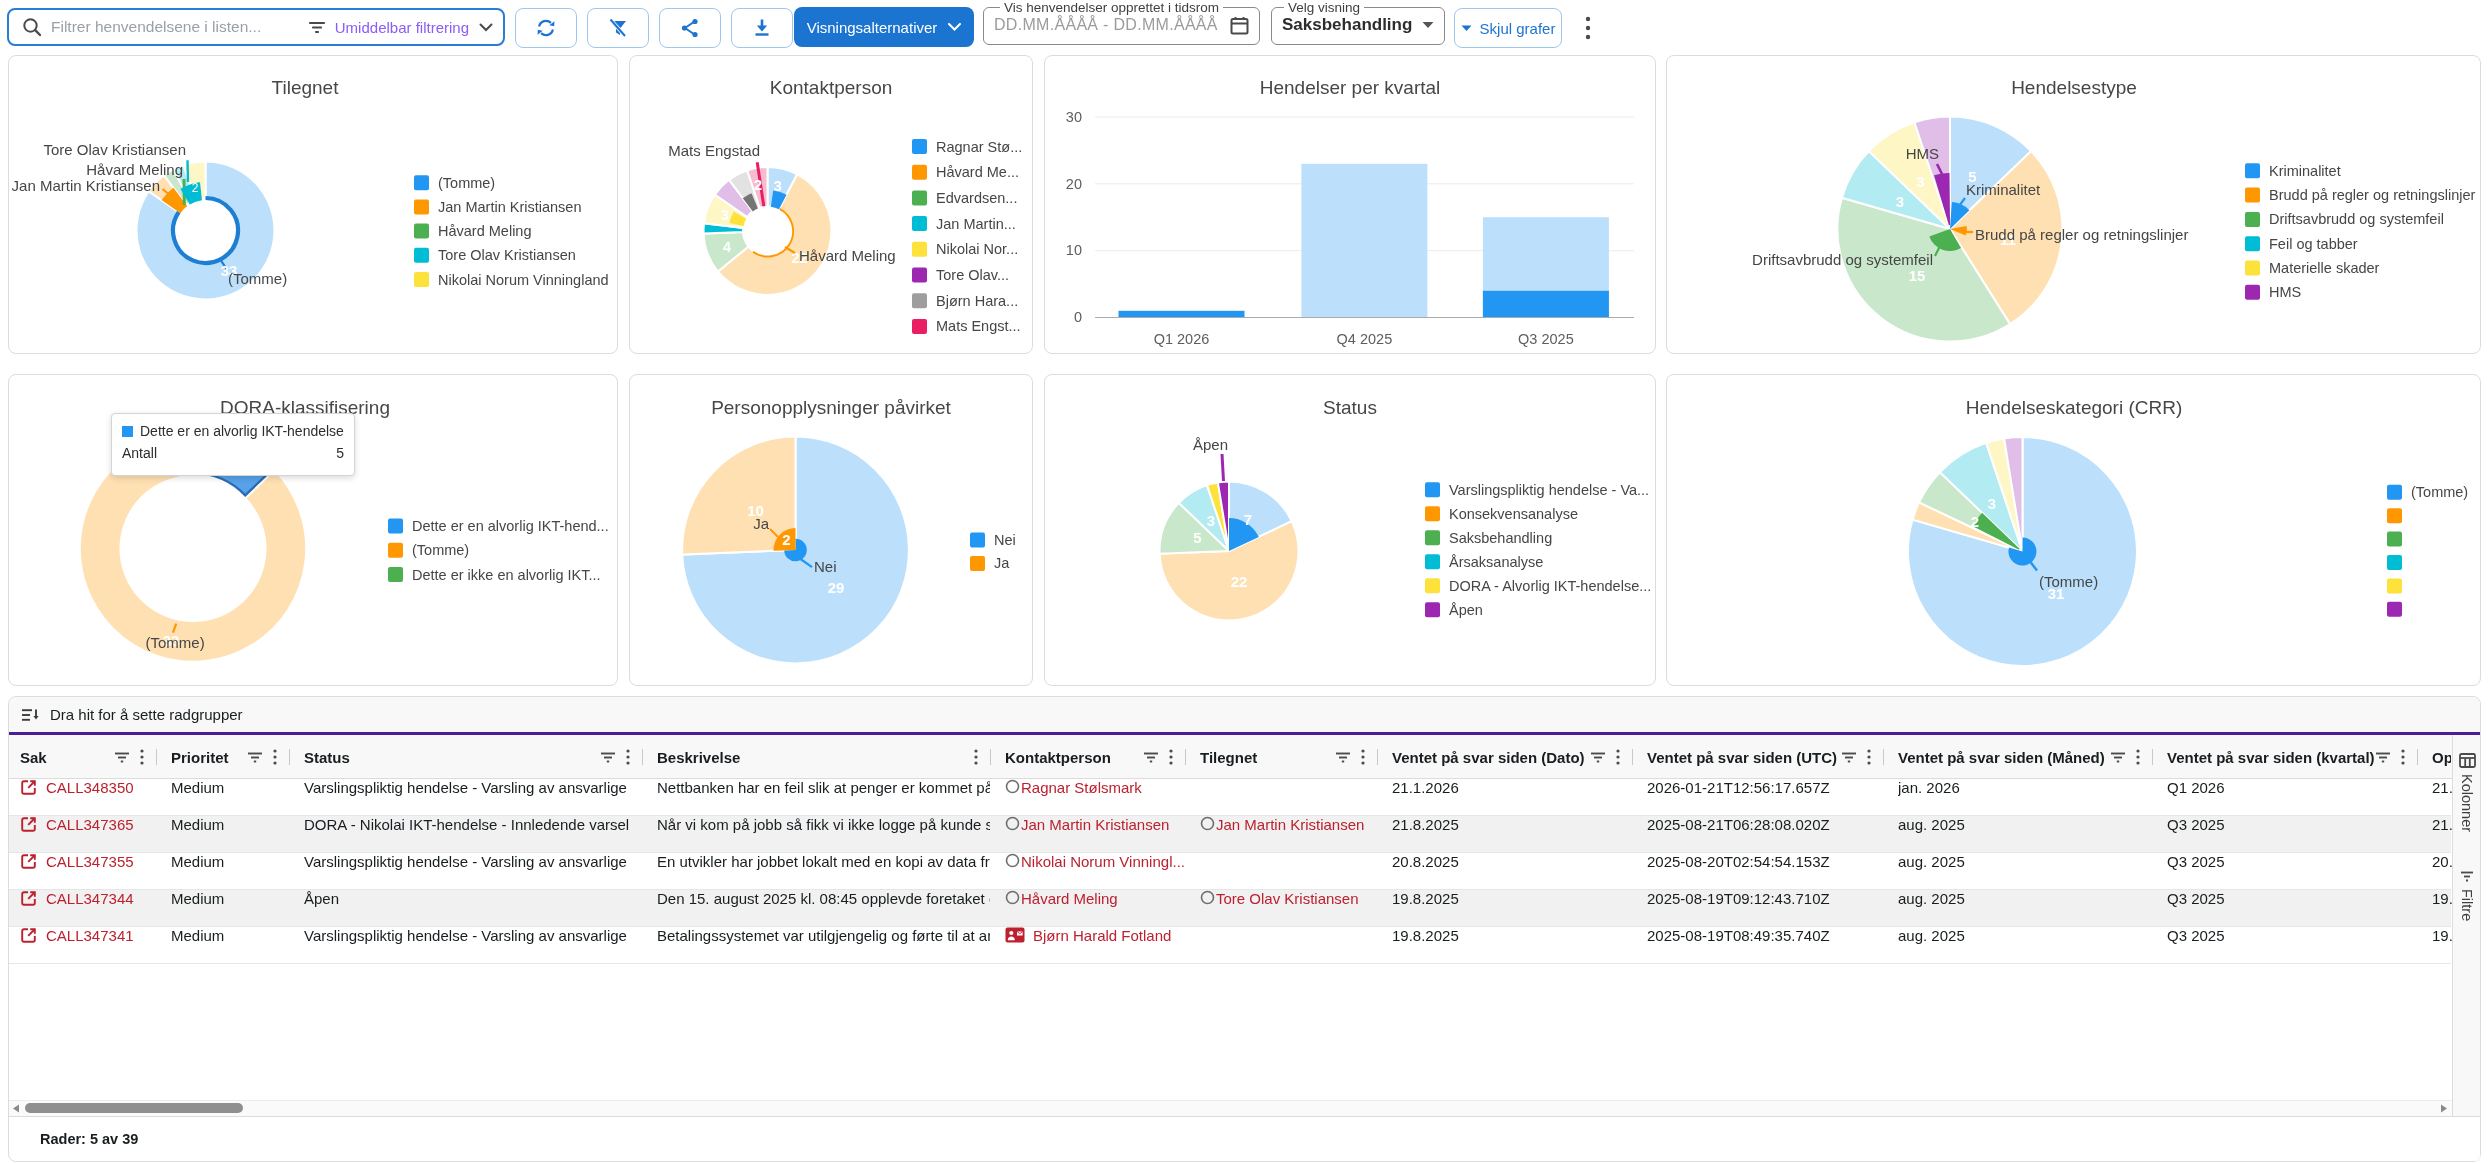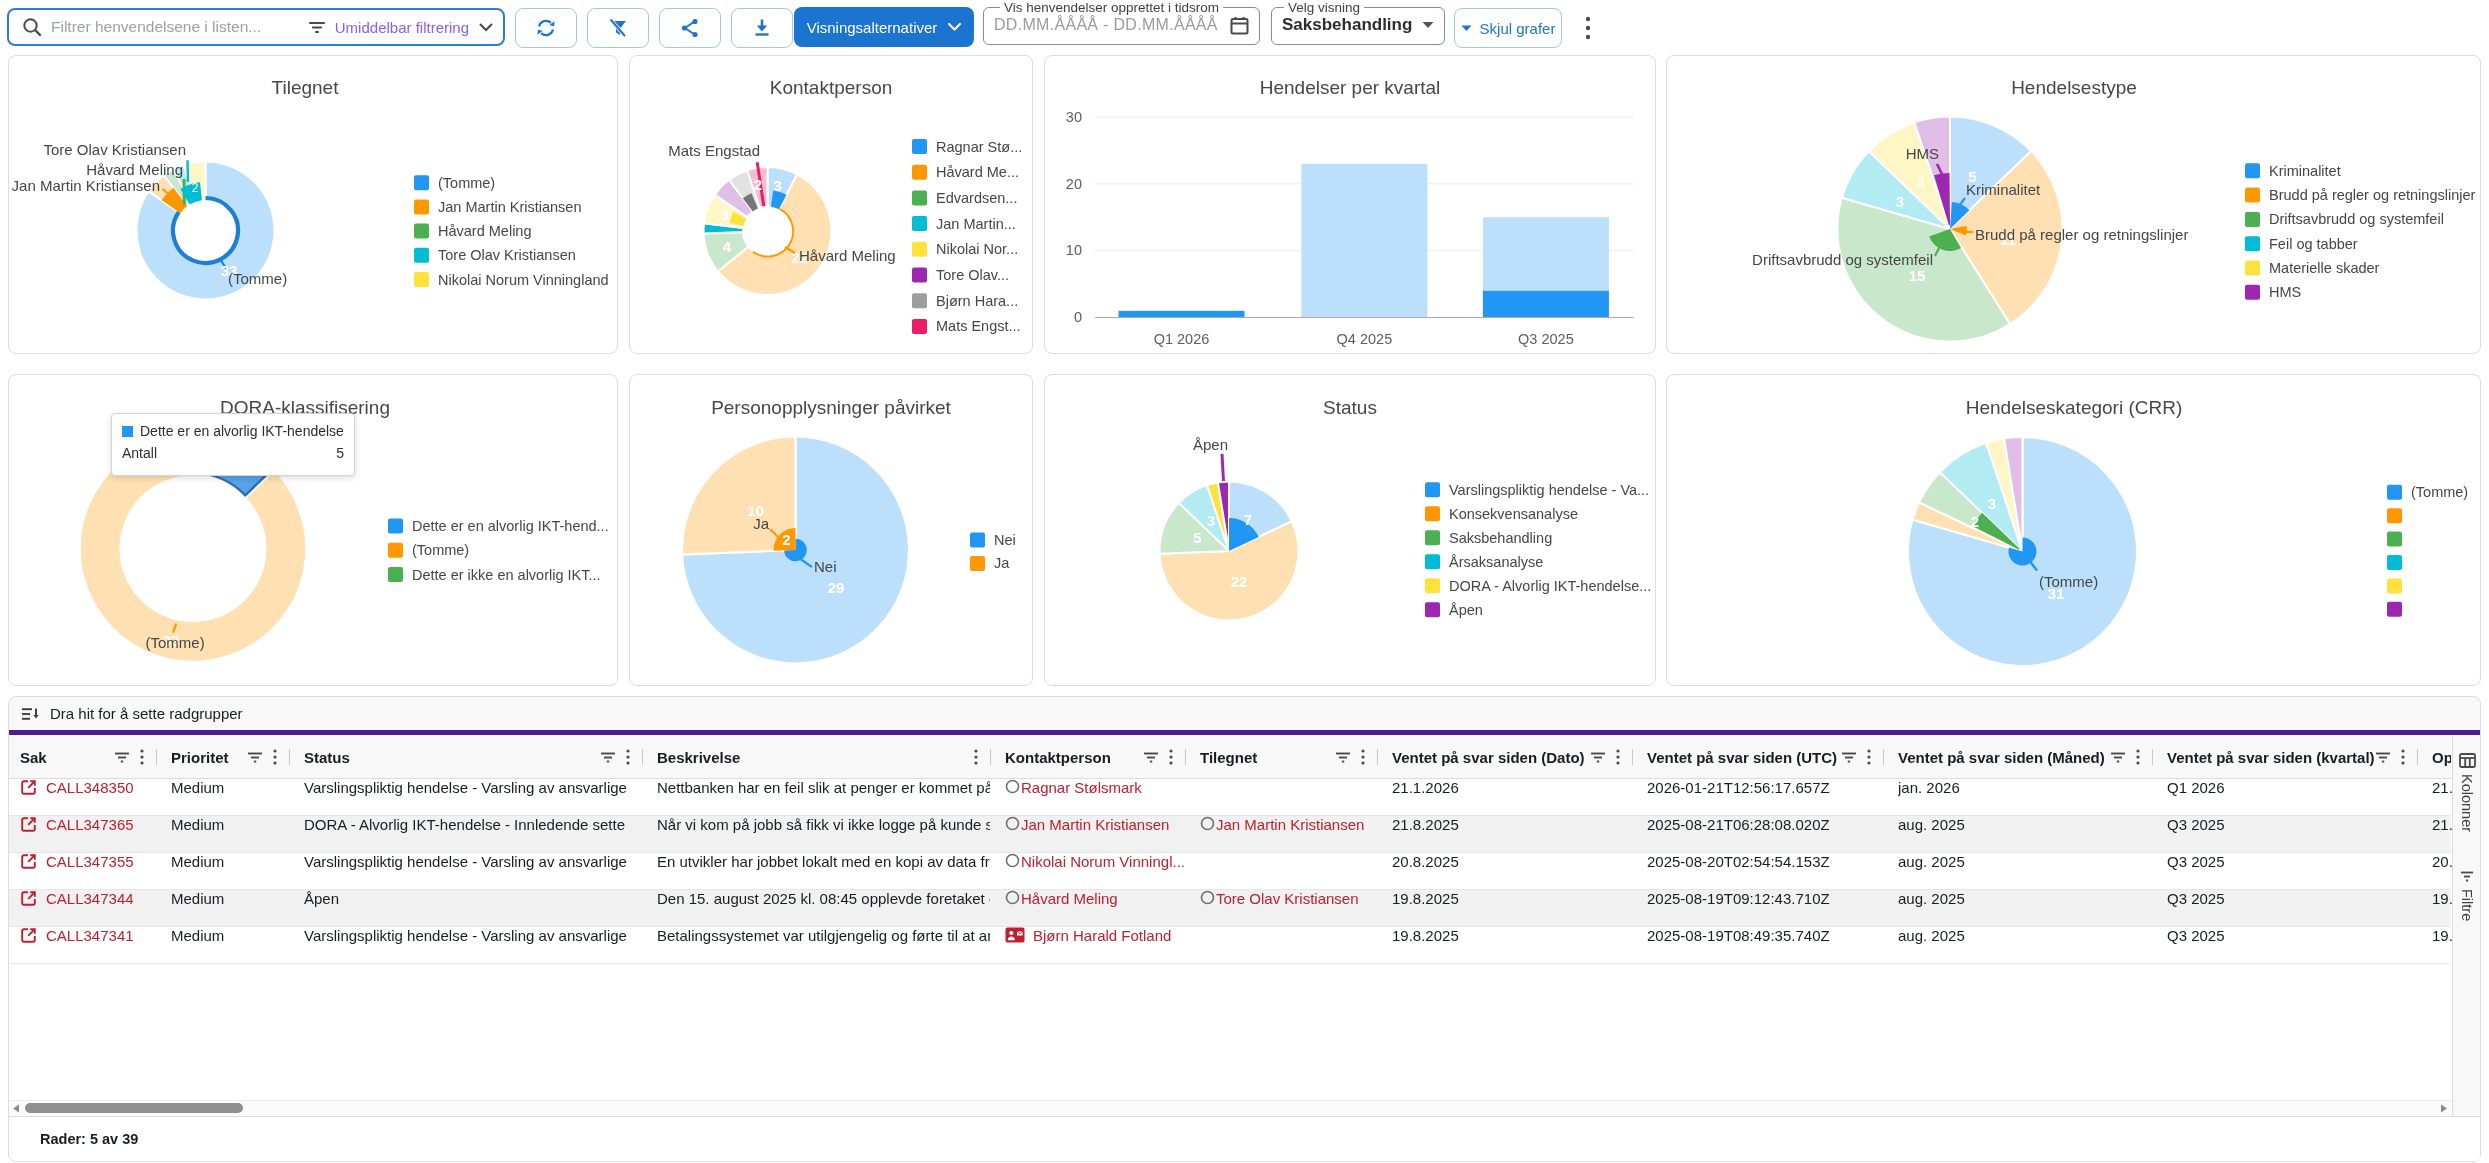--- a/index.html
+++ b/index.html
@@ -314,21 +314,21 @@
     </svg>
     <div class="abs" style="left:111px;top:413px;width:244px;height:63px;background:#fff;border:1px solid #d4d4d4;border-radius:4px;box-shadow:0 2px 6px rgba(0,0,0,0.15);font-size:14px;color:#2d2d2d;padding:9px 10px">
 <div style="display:flex;align-items:center"><span style="width:11px;height:11px;background:#2196F3;display:inline-block;margin-right:7px"></span>Dette er en alvorlig IKT-hendelse</div>
 <div style="display:flex;justify-content:space-between;margin-top:6px">
         <span>Antall</span>
         <span>5</span>
       </div>
     </div>
 <div class="abs" style="left:225px;top:464px;width:0;height:0;border-left:8px solid transparent;border-right:8px solid transparent;border-top:8px solid #fff"></div>
     <div class="card" style="left:8px;top:696px;width:2473px;height:466px;border-radius:8px"></div>
-    <div class="abs" style="left:9px;top:697px;width:2471px;height:38px;background:#f8f8f8;border-bottom:5px solid #4c1d95;border-radius:8px 8px 0 0;display:flex;align-items:center">
+    <div class="abs" style="left:9px;top:697px;width:2471px;height:38px;background:#f8f8f8;border-bottom:3px solid #4c1d95;border-radius:8px 8px 0 0;display:flex;align-items:center">
 <svg width="18" height="16" viewBox="0 0 18 16" style="margin-left:12px">
         <g stroke="#3c3c3c" stroke-width="1.9" fill="none">
           <line x1="1" y1="3.2" x2="11" y2="3.2"></line>
           <line x1="1" y1="8" x2="9" y2="8"></line>
           <line x1="1" y1="12.8" x2="9" y2="12.8"></line>
           <path d="M15 2.5 V9.5"></path>
         </g>
         <path d="M12.4 9 L15 12.6 L17.6 9 Z" fill="#3c3c3c"></path>
       </svg>
 <span style="margin-left:11px;font-size:15px;color:#181d1f">Dra hit for å sette radgrupper</span>
@@ -524,21 +524,21 @@
     <div class="abs" style="left:9px;top:816px;width:2442px;height:37px;background:#f1f1f1;border-bottom:1px solid #e6e6e6"></div>
     <div class="cell" style="left:20px;top:816px;width:136px;height:37px">
       <svg width="17" height="17" viewBox="0 0 17 17" style="flex:none">
         <path d="M8 2.2 H4 C2.9 2.2 2.2 2.9 2.2 4 V13 C2.2 14.1 2.9 14.8 4 14.8 H13 C14.1 14.8 14.8 14.1 14.8 13 V9" fill="none" stroke="#bd202e" stroke-width="1.9"></path>
         <path d="M10.2 2.2 H14.8 V6.8" fill="none" stroke="#bd202e" stroke-width="1.9"></path>
         <path d="M14.5 2.5 L8.2 8.8" stroke="#bd202e" stroke-width="1.9"></path>
       </svg>
       <span class="red" style="margin-left:9px">CALL347365</span>
     </div>
     <div class="cell" style="left:171px;top:816px;width:118px;height:37px">Medium</div>
-    <div class="cell" style="left:304px;top:816px;width:338px;height:37px">DORA - Alvorlig IKT-hendelse - Innledende sette</div>
+    <div class="cell" style="left:304px;top:816px;width:338px;height:37px">DORA - Nikolai IKT-hendelse - Innledende varsel</div>
     <div class="cell" style="left:657px;top:816px;width:333px;height:37px">Når vi kom på jobb så fikk vi ikke logge på kunde systemet vårt</div>
     <div class="cell" style="left:1005px;top:816px;width:180px;height:37px">
       <svg width="15" height="15" viewBox="0 0 15 15" style="flex:none">
         <circle cx="7.5" cy="7.5" r="6" fill="none" stroke="#6e6e6e" stroke-width="1.6"></circle>
       </svg>
       <span class="red" style="margin-left:1px;overflow:hidden;text-overflow:ellipsis">Jan Martin Kristiansen</span>
     </div>
     <div class="cell" style="left:1200px;top:816px;width:177px;height:37px">
       <svg width="15" height="15" viewBox="0 0 15 15" style="flex:none">
         <circle cx="7.5" cy="7.5" r="6" fill="none" stroke="#6e6e6e" stroke-width="1.6"></circle>

